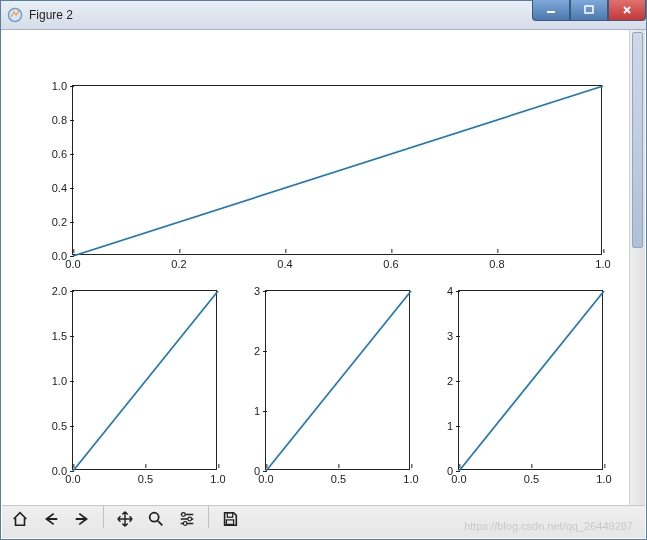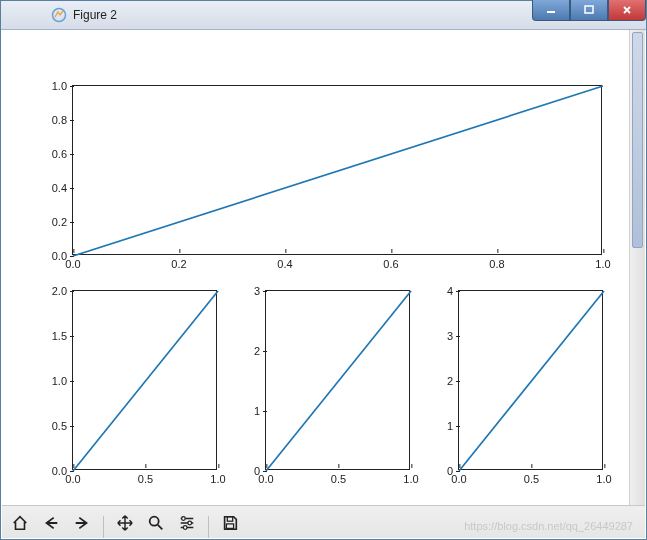--- a/index.html
+++ b/index.html
@@ -5,42 +5,42 @@
   html, body { margin:0; padding:0; font-family: "Segoe UI", Tahoma, sans-serif; font-size:12px; background:#e8e8e8;}
   .win {
     width:647px; height:540px; box-sizing:border-box;
     border:1px solid #5a7ea0; background:#fff; position:relative;
     box-shadow: 2px 2px 6px rgba(0,0,0,.3);
   }
   .titlebar {
     height:28px;
     background: linear-gradient(#e9eef5,#d6dde8);
     border-bottom:1px solid #9fb3cc;
-    display:flex; align-items:center; position:relative;padding-left:44px;
+    display:flex; align-items:center; position:relative;
   }
   .titlebar .icon { width:16px;height:16px;margin:0 6px;}
   .titlebar .title { font-size:12px; color:#222;}
   .winbtns { position:absolute; right:0; top:0; display:flex;}
   .winbtn { width:36px; height:20px; margin-top:-1px; border:1px solid #375a7f; border-top:none;
             display:flex; align-items:center; justify-content:center; font-size:10px; color:#fff;}
   .winbtn.min { background:linear-gradient(#7fa8d8,#4d79b0); border-radius:0 0 0 4px;}
   .winbtn.max { background:linear-gradient(#7fa8d8,#4d79b0);}
   .winbtn.close { background:linear-gradient(#e07070,#c23838); border-radius:0 0 4px 0;}
   .canvas-area {
     position:absolute; left:1px; right:1px; top:29px; bottom:34px;
     background:#fff; overflow:hidden;
   }
   .scrollbar { position:absolute; top:29px; right:1px; bottom:34px; width:15px;
     background:linear-gradient(90deg,#efefef,#e0e0e0); border-left:1px solid #d0d0d0;}
   .scrollbar .thumb { position:absolute; top:2px; left:2px; right:2px; height:45%;
     background:linear-gradient(#d0d8e8,#b0c0d8); border:1px solid #8ea6c8; border-radius:2px;}
   .toolbar {
     position:absolute; left:1px; right:1px; bottom:1px; height:32px;
     background:linear-gradient(#efefef,#e6e6e6); border-top:1px solid #c8c8c8;
-    display:flex; align-items:flex-end; padding:0 4px; gap:3px;text-decoration:underline;
+    display:flex; align-items:flex-start; padding:0 4px; gap:3px;text-decoration:underline;
   }
   .tbtn {
     width:26px;height:26px; display:flex; align-items:center; justify-content:center;
     border:1px solid transparent; border-radius:2px; cursor:pointer;
   }
   .sep { width:1px; height:22px; background:#c0c0c0; margin:0 4px;}
   .watermark { position:absolute; right:12px; bottom:6px; color:#c8c8c8; font-size:11px;}
   
   .plot { position:absolute; border:1px solid #222; box-sizing:border-box;}
   .ytick { position:absolute; right:100%; padding-right:6px; transform:translateY(-50%);

